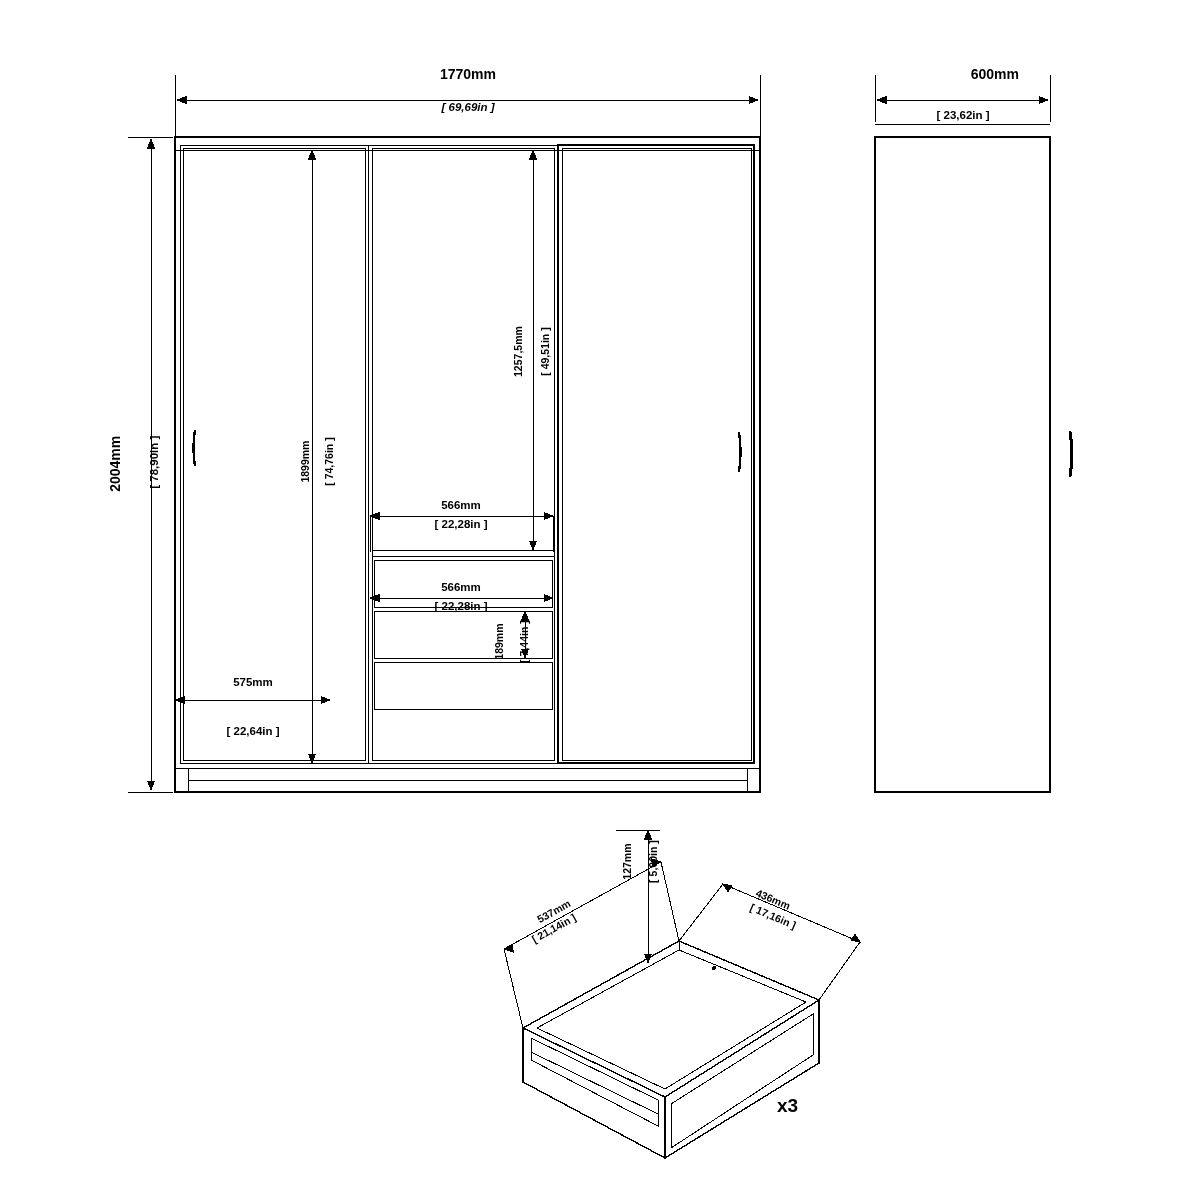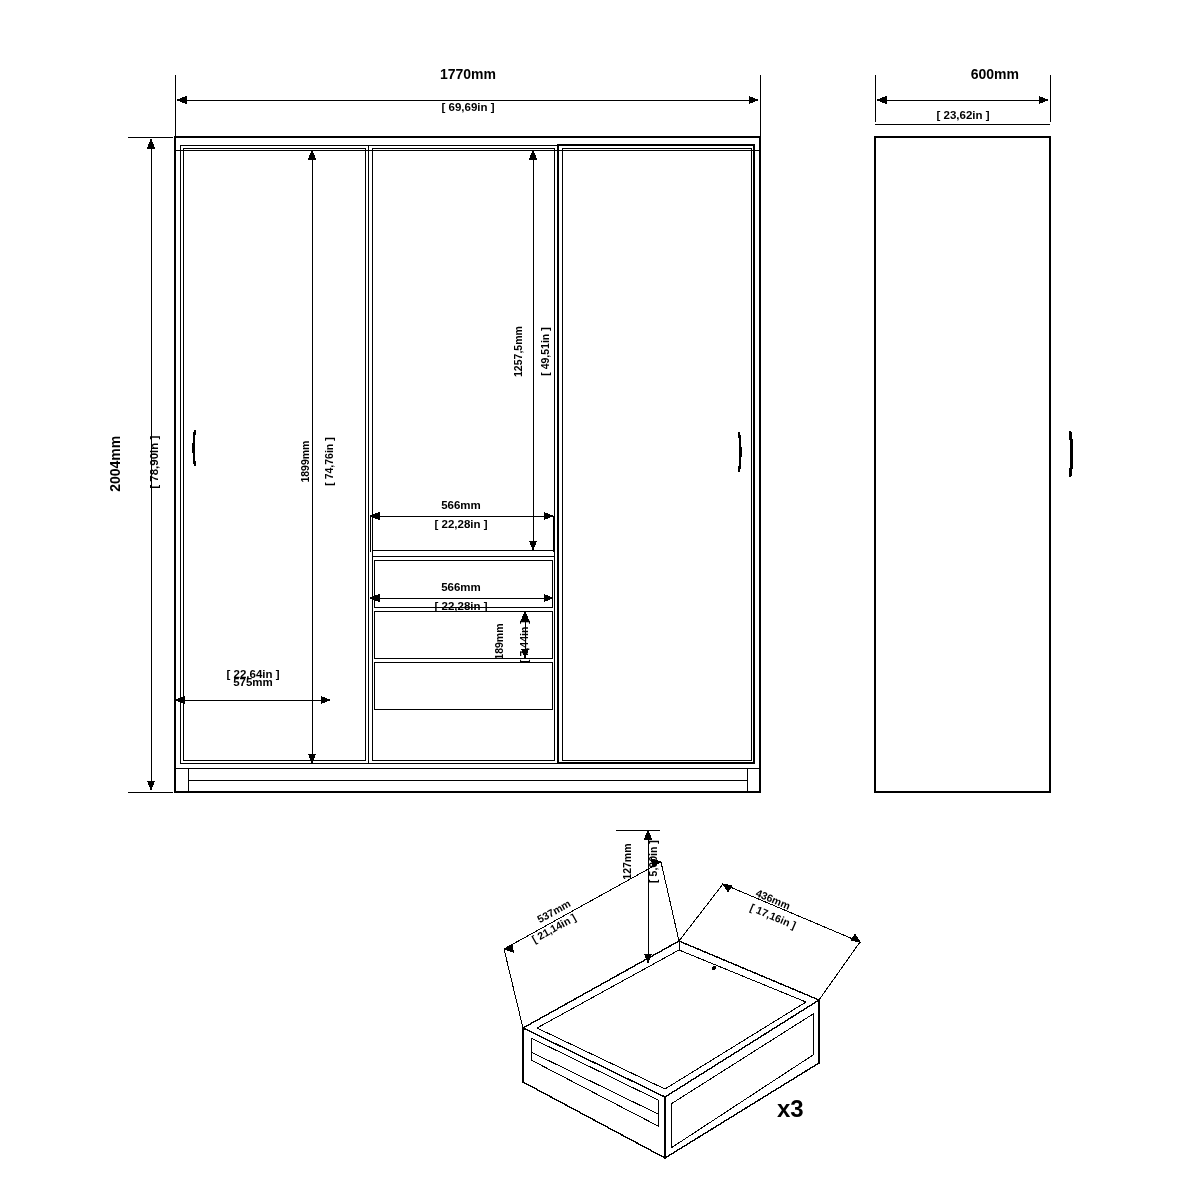--- a/index.html
+++ b/index.html
@@ -41,21 +41,21 @@
     font-size: 10.5px;
   }
   .lbl.big {
     font-size: 14px;
   }
   .rot {
     transform: rotate(-90deg);
   }
   .qty {
     position: absolute;
-    font-size: 24px;
+    font-size: 19px;
     font-weight: bold;
   }
 </style>
 </head>
 <body>
 
 <div id="stage">
 
   <svg id="drawing" viewBox="0 0 1200 1200">
     <g stroke="#000" fill="none" stroke-width="1" shape-rendering="crispEdges">
@@ -177,42 +177,42 @@
         <line x1="703" y1="884" x2="840" y2="942"></line>
         <path d="M703 884 l5 7.4 4.2 -5.4 z" fill="#000"></path>
         <path d="M840 942 l-5 -7.4 -4.2 5.4 z" fill="#000"></path>
         <line x1="703" y1="884" x2="659" y2="941"></line>
         <line x1="840" y1="942" x2="799" y2="1000"></line>
       </g>
     </g>
   </svg>
 
   <div class="lbl big" style="left:392px; top:66px; width:112px;">1770mm</div>
-  <div class="lbl" style="left:392px; top:100px; width:112px;">[ 69,69in ]</div>
+  <div class="lbl" style="left:392px; top:100px; width:112px;font-style:italic;">[ 69,69in ]</div>
 
   <div class="lbl big rot" style="left:40px; top:455px; width:112px;">2004mm</div>
   <div class="lbl rot" style="left:78px; top:455px; width:112px;">[ 78,90in ]</div>
 
   <div class="lbl small rot" style="left:230px; top:455px; width:112px;">1899mm</div>
   <div class="lbl small rot" style="left:254px; top:455px; width:112px;">[ 74,76in ]</div>
 
   <div class="lbl small rot" style="left:443px; top:345px; width:112px;">1257,5mm</div>
   <div class="lbl small rot" style="left:470px; top:345px; width:112px;">[ 49,51in ]</div>
 
   <div class="lbl" style="left:385px; top:498px; width:112px;">566mm</div>
   <div class="lbl" style="left:385px; top:517px; width:112px;">[ 22,28in ]</div>
 
   <div class="lbl" style="left:385px; top:580px; width:112px;">566mm</div>
   <div class="lbl" style="left:385px; top:599px; width:112px;">[ 22,28in ]</div>
 
   <div class="lbl small rot" style="left:424px; top:635px; width:112px;">189mm</div>
   <div class="lbl small rot" style="left:449px; top:635px; width:112px;">[ 7,44in ]</div>
 
   <div class="lbl" style="left:177px; top:675px; width:112px;">575mm</div>
-  <div class="lbl" style="left:177px; top:667px; width:112px;">[ 22,64in ]</div>
+  <div class="lbl" style="left:177px; top:724px; width:112px;">[ 22,64in ]</div>
 
   <div class="lbl big" style="left:887px; top:66px; width:112px;text-align:right;">600mm</div>
   <div class="lbl" style="left:887px; top:108px; width:112px;">[ 23,62in ]</div>
 
   <div class="lbl small rot" style="left:552px; top:855px; width:112px;">127mm</div>
   <div class="lbl small rot" style="left:578px; top:855px; width:112px;">[ 5,00in ]</div>
 
   <div class="lbl small" style="left:484px; top:905px; width:100px; transform: rotate(-29deg);">537mm</div>
   <div class="lbl small" style="left:484px; top:922px; width:100px; transform: rotate(-29deg);">[ 21,14in ]</div>
 

